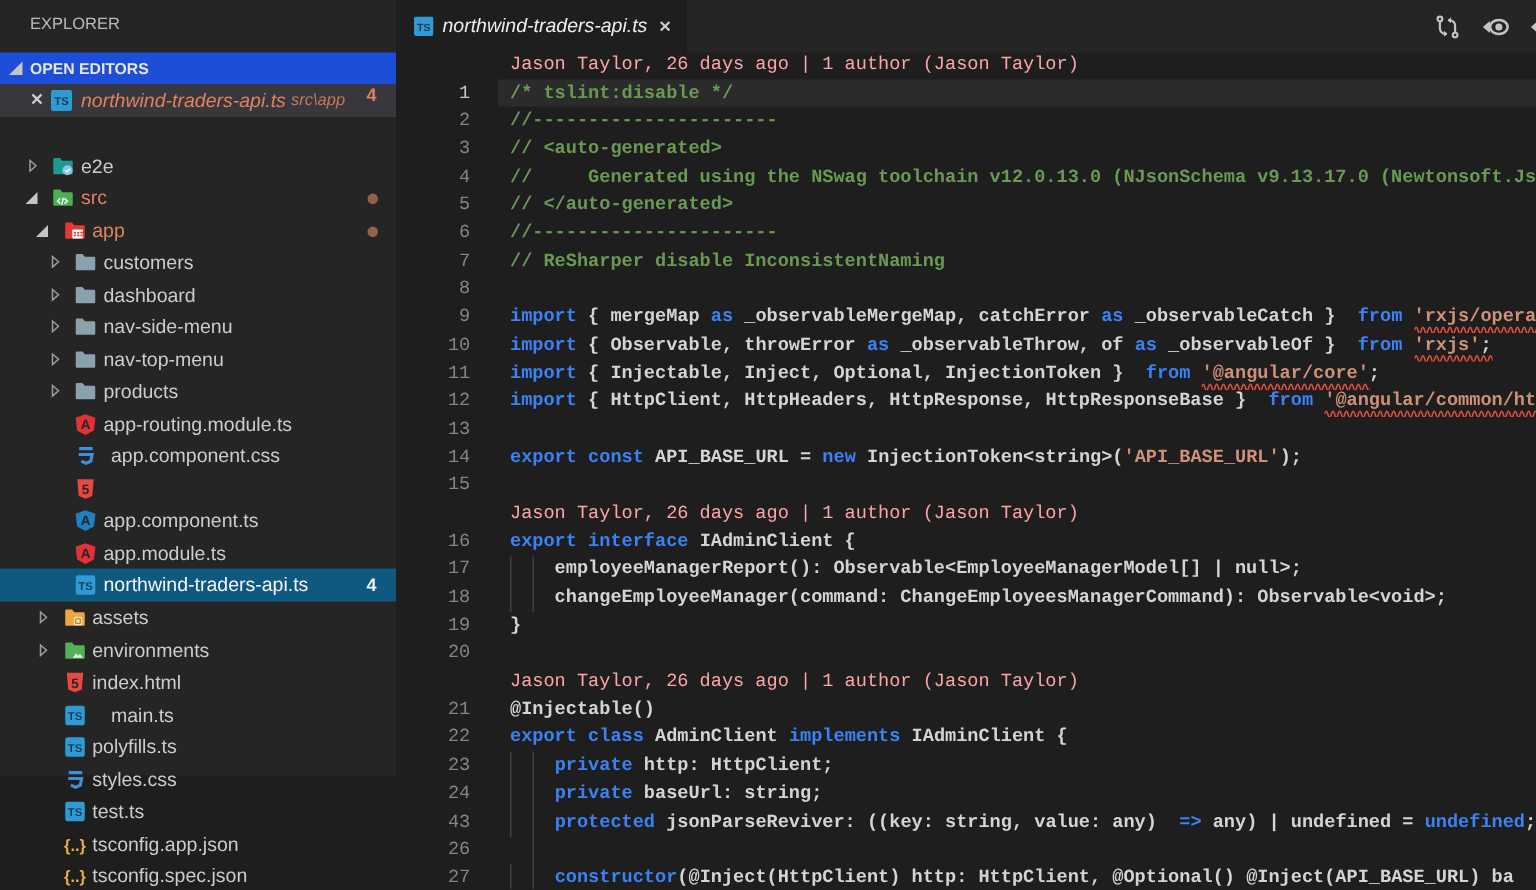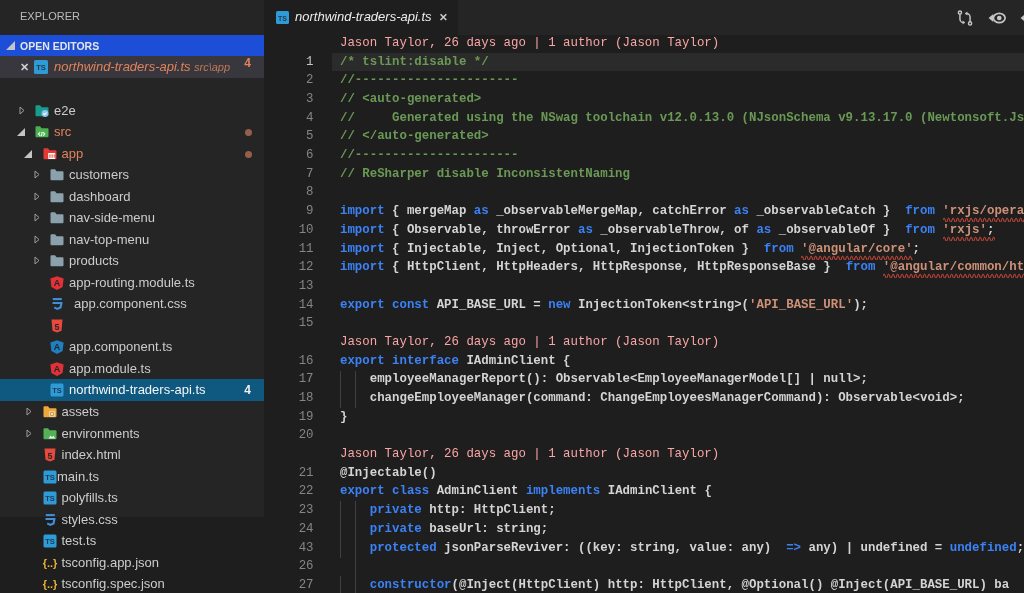--- a/index.html
+++ b/index.html
@@ -334,21 +334,21 @@
               <path d="M2.5 1.5 h11 l-1 11.2 -4.5 1.8 -4.5 -1.8 z" fill="#e8483d"></path>
               <text x="8" y="11.5" font-family="Liberation Sans" font-size="9" font-weight="bold" fill="#26262a" text-anchor="middle">5</text>
             </svg></span>
           <span class="lbl3 " style="left:61.5px">index.html</span>
         </div>
         <div class="row " style="top:465.53999999999996px">
           <span class="ficon" style="left:41.5px"><svg width="16" height="16" viewBox="0 0 16 16">
               <rect x="1.5" y="1.5" width="13" height="13" rx="1.5" fill="#2e9bd6"></rect>
               <text x="8" y="11" font-family="Liberation Sans" font-size="7.5" font-weight="bold" fill="#1e3a52" text-anchor="middle">TS</text>
             </svg></span>
-          <span class="lbl3 " style="left:57px">main.ts</span>
+          <span class="lbl3 " style="left:74px">main.ts</span>
         </div>
         <div class="row " style="top:487.06px">
           <span class="ficon" style="left:41.5px"><svg width="16" height="16" viewBox="0 0 16 16">
               <rect x="1.5" y="1.5" width="13" height="13" rx="1.5" fill="#2e9bd6"></rect>
               <text x="8" y="11" font-family="Liberation Sans" font-size="7.5" font-weight="bold" fill="#1e3a52" text-anchor="middle">TS</text>
             </svg></span>
           <span class="lbl3 " style="left:61.5px">polyfills.ts</span>
         </div>
         <div class="row " style="top:508.58px">
           <span class="ficon" style="left:41.5px"><svg width="16" height="16" viewBox="0 0 16 16">

